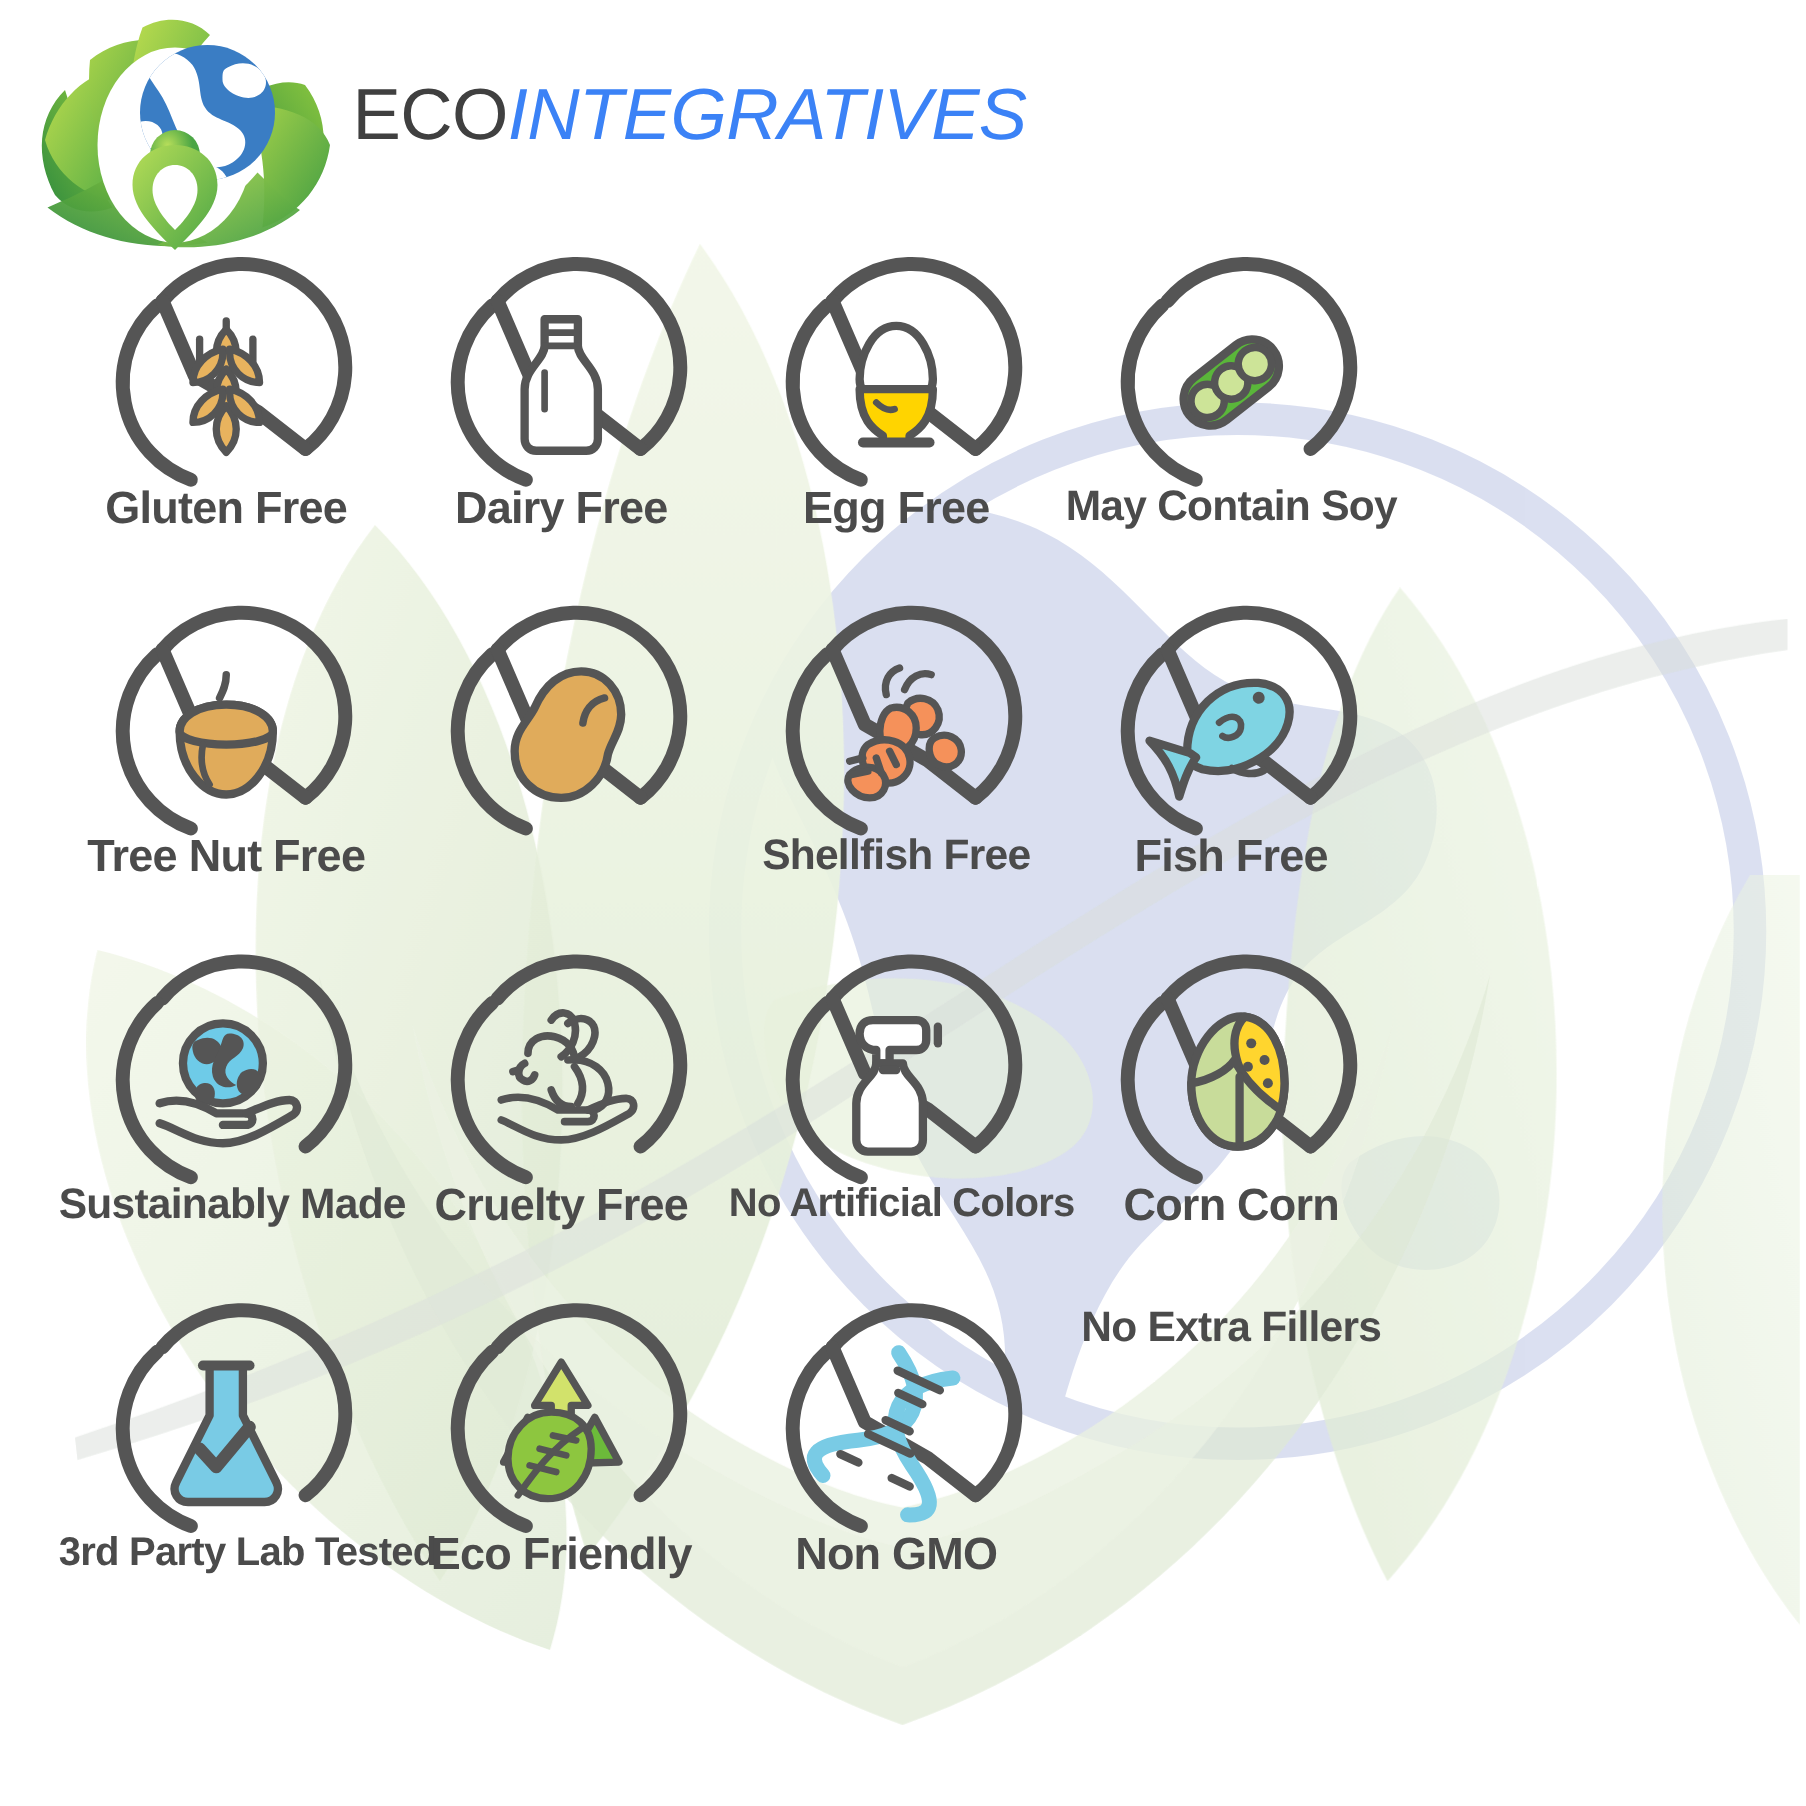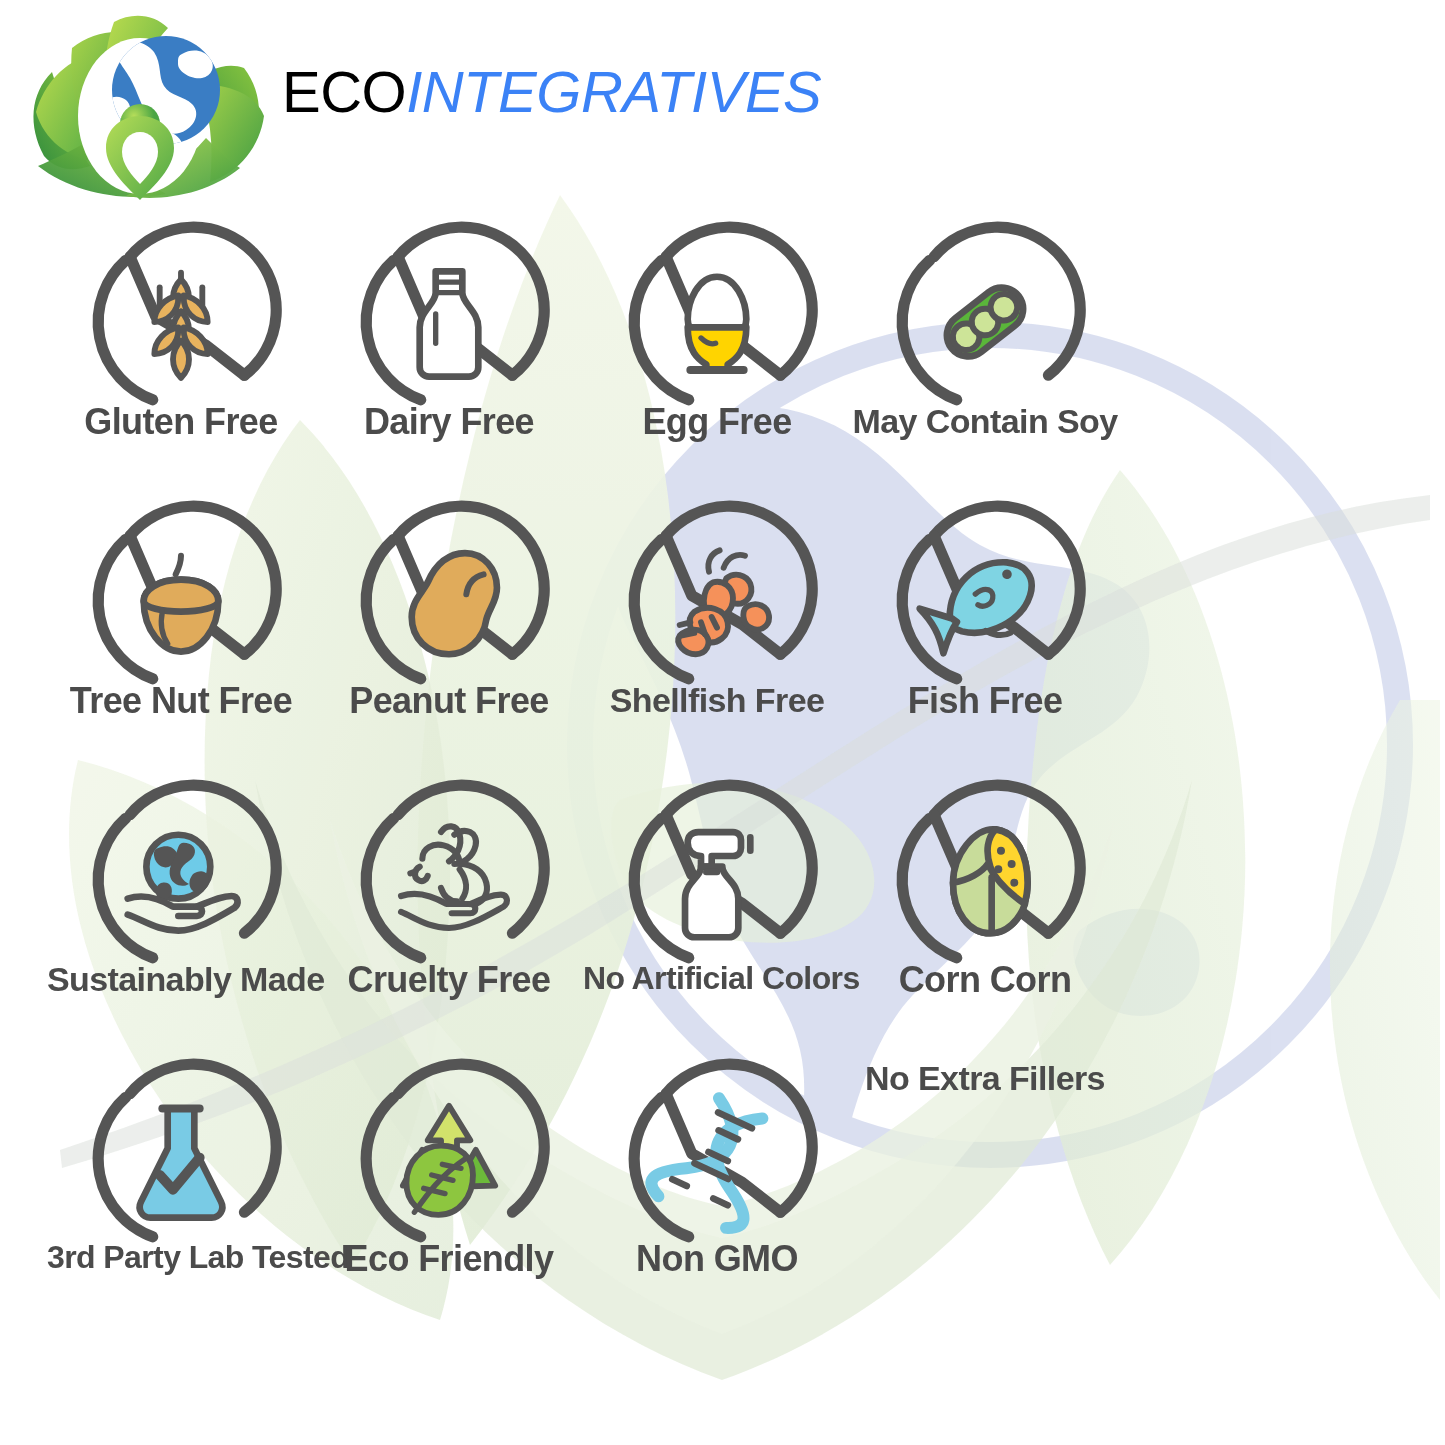--- a/index.html
+++ b/index.html
@@ -7,23 +7,23 @@
     width:1445px;height:1445px;
     background:#ffffff;
     font-family:"Liberation Sans", sans-serif;
     overflow:hidden;
     position:relative;
   }
   #stage{position:absolute;inset:0;width:1445px;height:1445px;}
   .bg-layer{position:absolute;left:0;top:0;width:1445px;height:1445px;pointer-events:none;}
   .logo-wrap{position:absolute;left:14px;top:6px;width:790px;height:200px;}
   .logo-text{position:absolute;left:268px;top:52px;font-size:58px;letter-spacing:-0.5px;font-weight:400;white-space:nowrap;}
-  .logo-eco{color:#000000;}
+  .logo-eco{color:#404040;}
   .logo-int{color:#3b82f6;font-style:italic;}
-  .grid{position:absolute;left:0;top:232px;width:1383px;}
+  .grid{position:absolute;left:0;top:216px;width:1383px;}
   .row{position:relative;height:279px;}
   .cell{position:absolute;width:268px;text-align:center;}
   .badge{position:relative;width:180px;height:180px;margin:0 auto;}
   .badge svg{display:block;width:180px;height:180px;overflow:visible;}
   .cap{margin-top:-8px;font-size:36px;font-weight:bold;color:#4b4b4b;letter-spacing:-0.6px;white-space:nowrap;line-height:1;}
   .cap.small{font-size:34px;}
   .cap.xsmall{font-size:32px;}
 </style>
 </head>
 <body>
@@ -285,21 +285,20 @@
                   <path d="M21.68 13.75 L36 47 L64 63 L85.24 79.57"></path>
                 </g>
               </g>
         <g transform="translate(50 50) scale(0.74) translate(-50 -50)">
    <path d="M62 14 C76 14 86 26 86 40 C86 50 80 56 78 64 C76 78 64 90 50 90
             C34 90 22 78 22 62 C22 50 30 44 34 36 C40 22 50 14 62 14 Z" fill="#e0ab5b" stroke="#555555" stroke-width="5" stroke-linejoin="round"></path>
    <path d="M76 30 c-8 2-12 8-13 15" stroke="#555555" stroke-width="4.5" fill="none" stroke-linecap="round"></path>
               </g>
       </svg>
     </div>
-    <div class="cap">Peanut Free</div>
         </div>
         <div class="cell" style="left: 851px;">
           <div class="badge">
       <svg viewBox="0 0 100 100">
         <g>
                 <g fill="none" stroke="#555555" stroke-width="6.2" stroke-linecap="round" stroke-linejoin="round">
                   <path d="M21.68 13.75 A46 46 0 1 1 85.24 79.57"></path>
                   <path d="M34.27 93.23 A46 46 0 0 1 19.22 15.82"></path>
                   <path d="M21.68 13.75 L36 47 L64 63 L85.24 79.57"></path>
                 </g>

